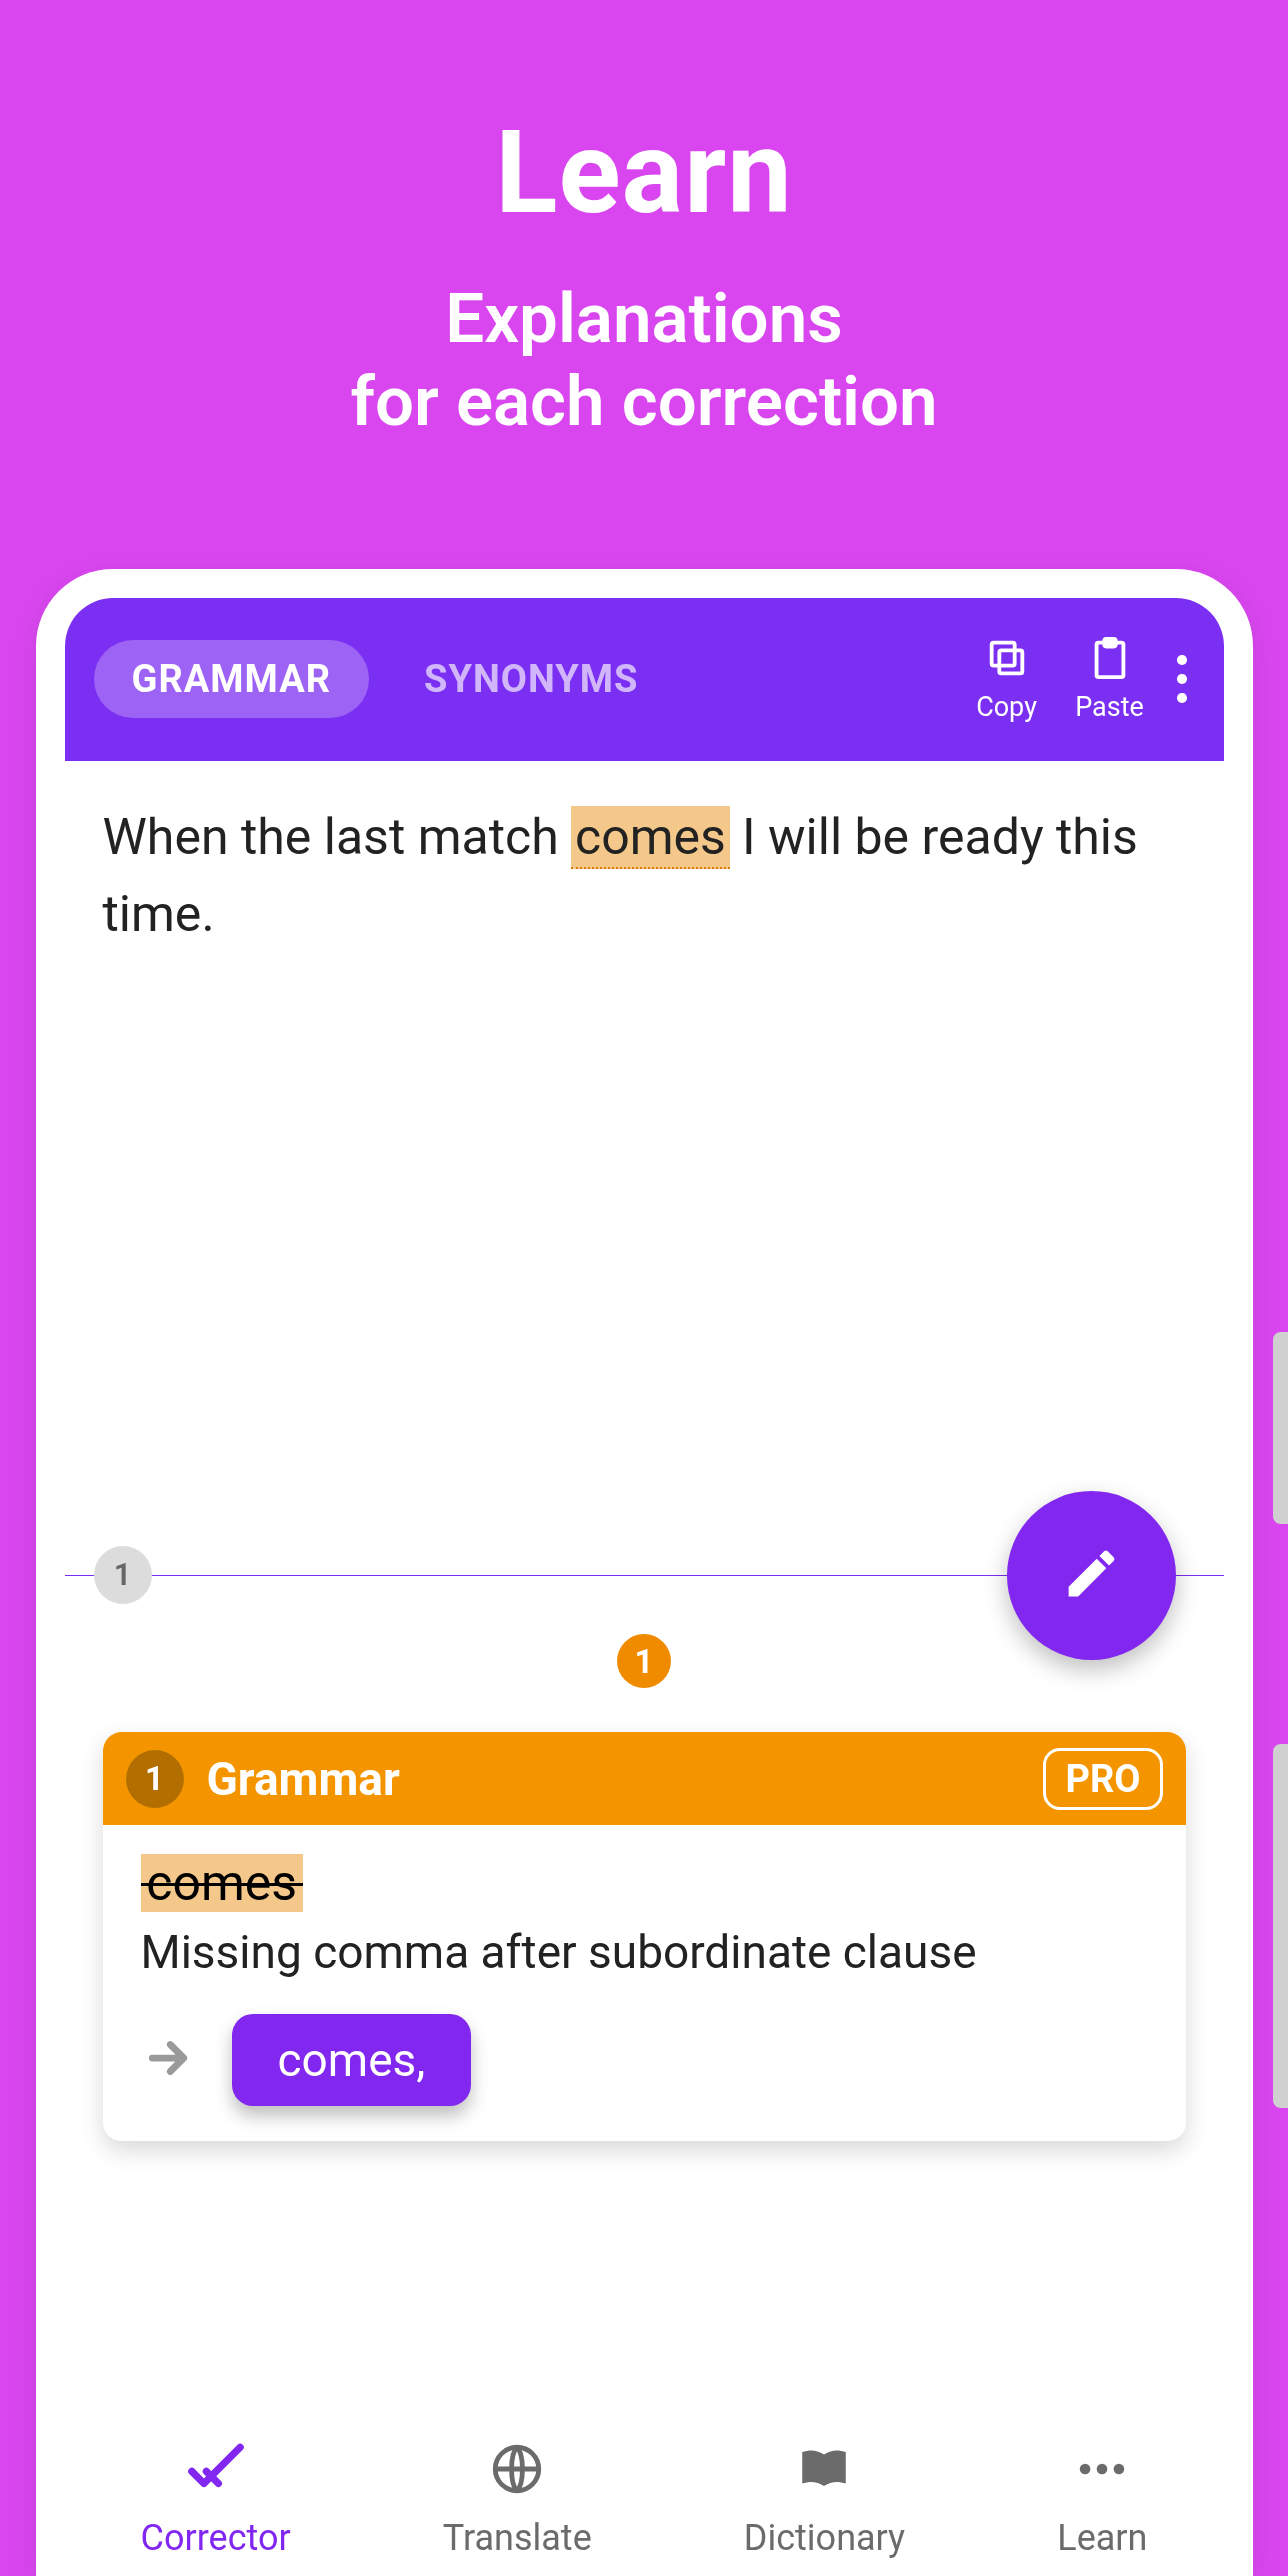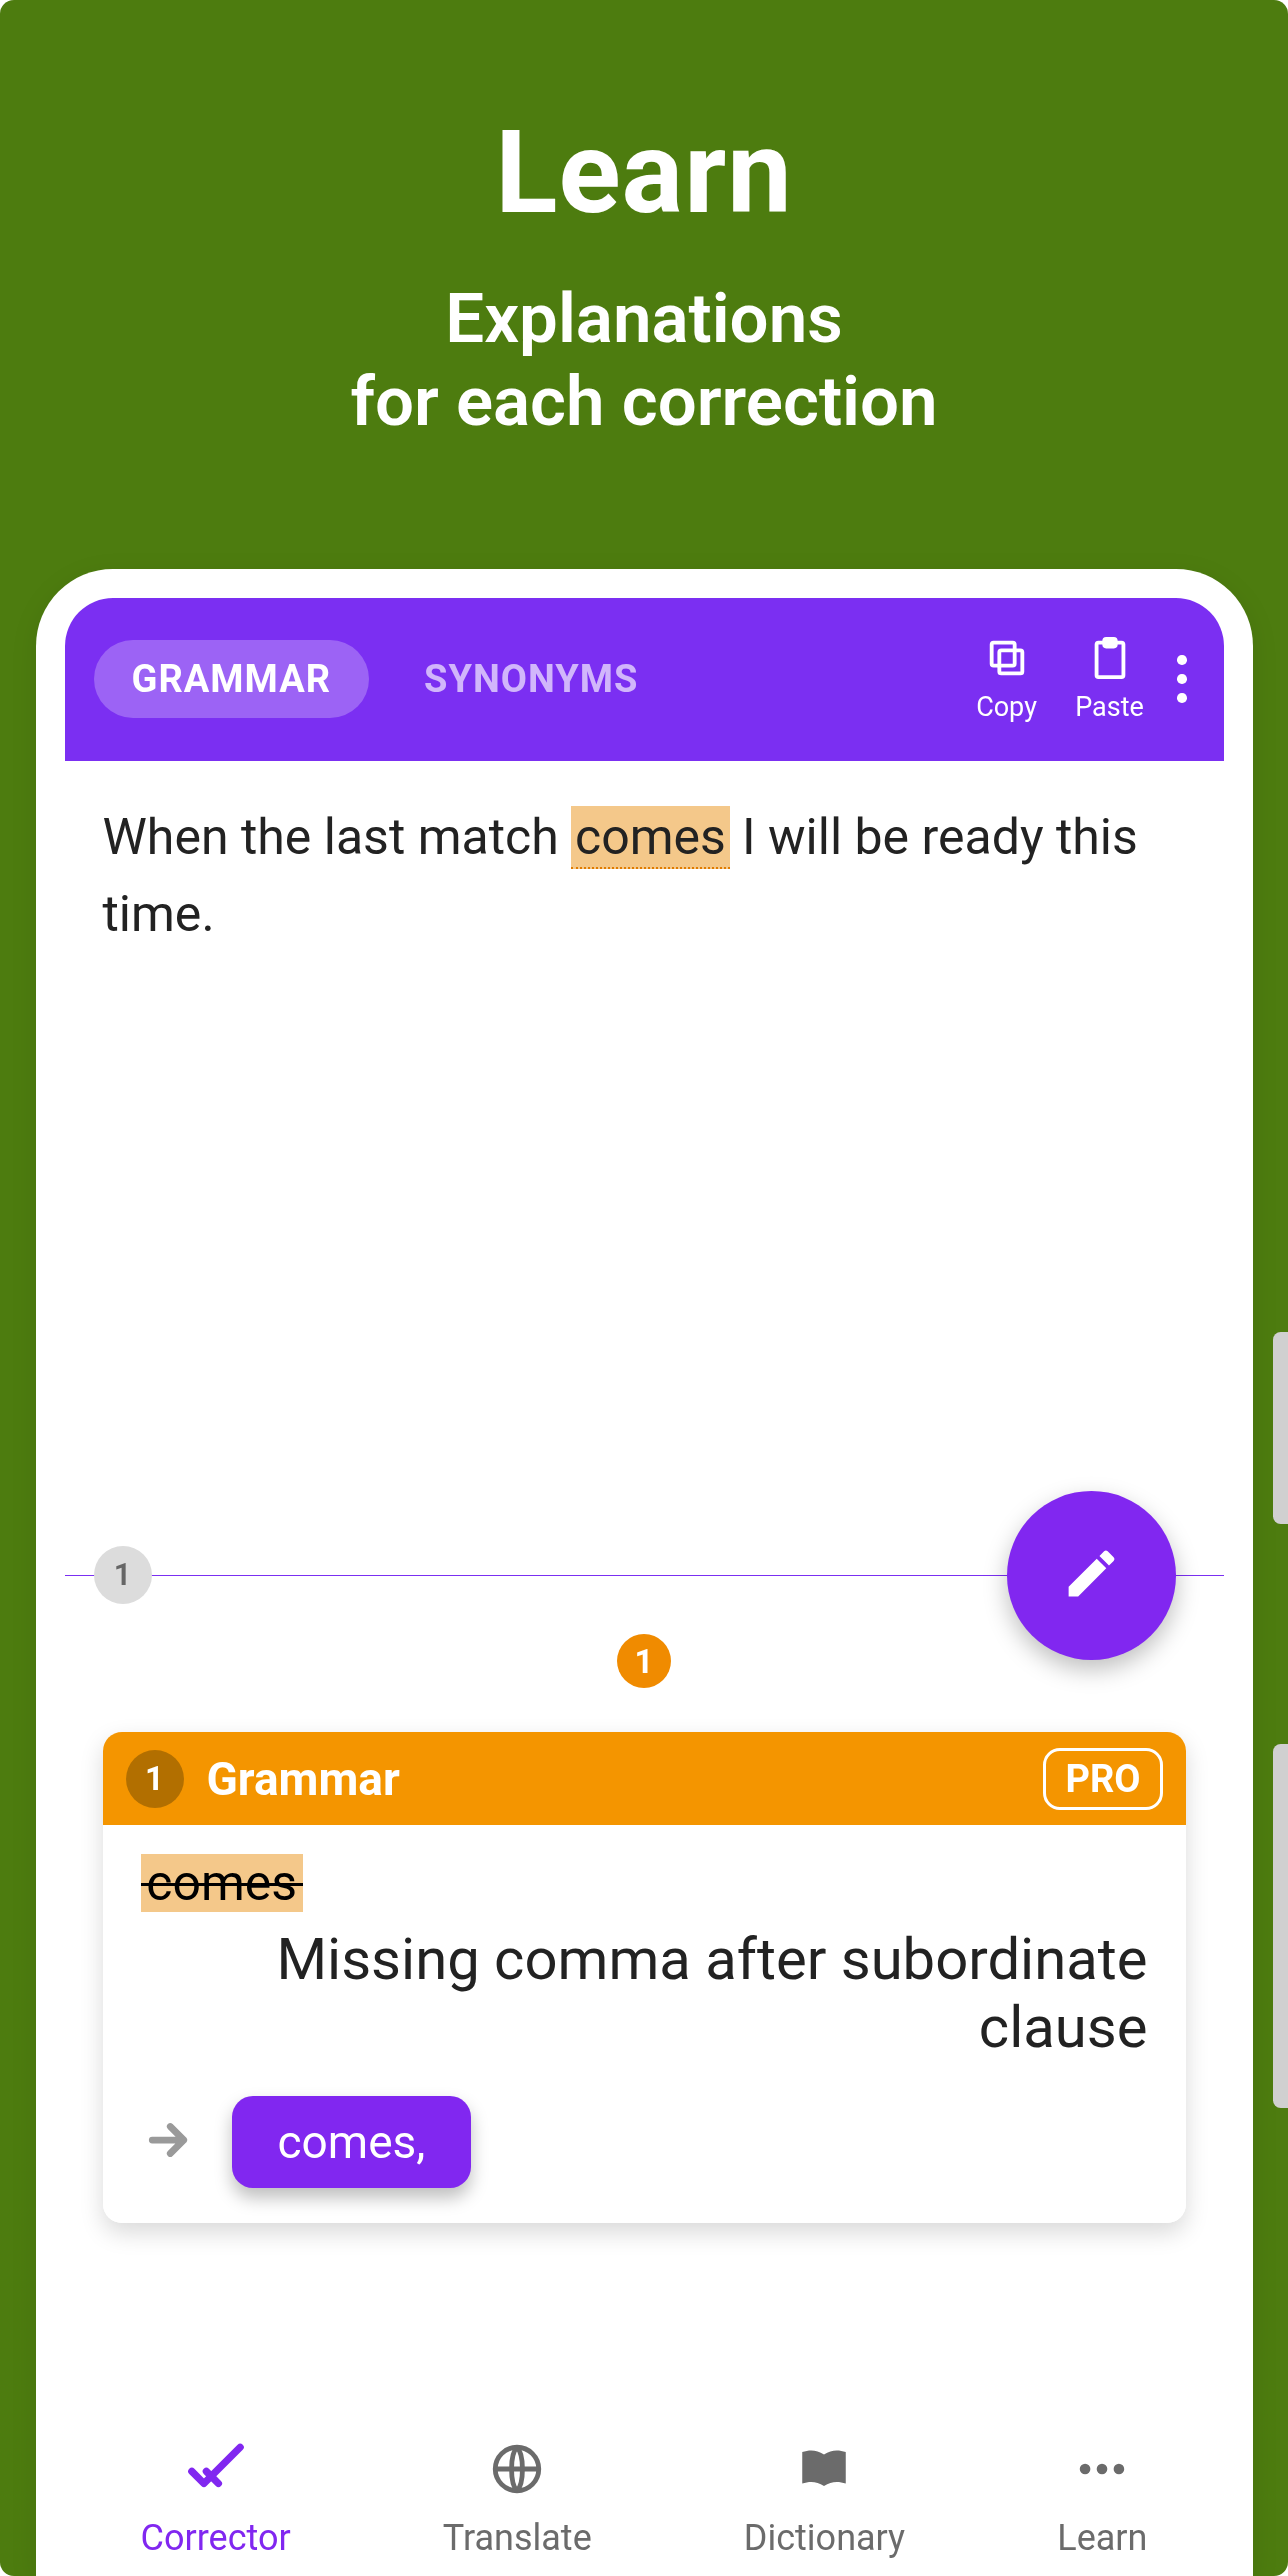--- a/index.html
+++ b/index.html
@@ -6,25 +6,24 @@
   margin: 0;
   padding: 0;
   width: 1288px;
   height: 2576px;
   font-family: -apple-system, BlinkMacSystemFont, "Segoe UI", Roboto, sans-serif;
   overflow: hidden;
 }
 .bg {
   width: 100%;
   height: 100%;
-  background: #4d7c0f;
+  background: #d946ef;
   display: flex;
   flex-direction: column;
   align-items: center;
-  border-radius: 14px;
 }
 .promo {
   text-align: center;
   color: #fff;
   margin-top: 105px;
 }
 .promo-title {
   font-size: 115px;
   font-weight: 700;
   letter-spacing: 1px;
@@ -195,24 +194,23 @@
   position:relative;
   color:#000;
 }
 .strike::after {
   content:"";
   position:absolute;
   left:0;right:0;top:50%;
   border-top:3.8px solid #000;
 }
 .expl {
-  font-size:58px;
+  font-size:46px;
   color:#222;
   margin-top:13.4px;
-  text-align:right;
 }
 .suggestrow {
   display:flex;align-items:center;gap:37px;
   margin-top:35px;
 }
 .suggestrow svg{width:54px;height:54px;}
 .sugg {
   background:#8127f0;color:#fff;
   padding:19px 46px;
   border-radius:21px;

